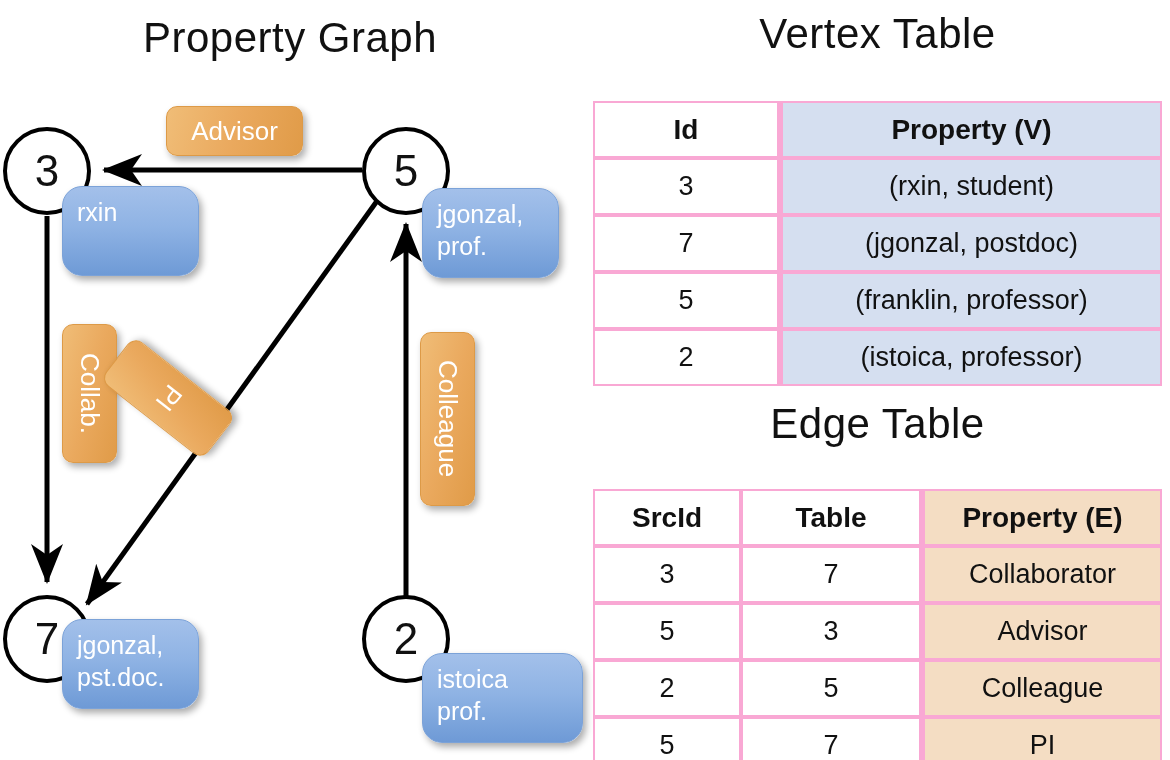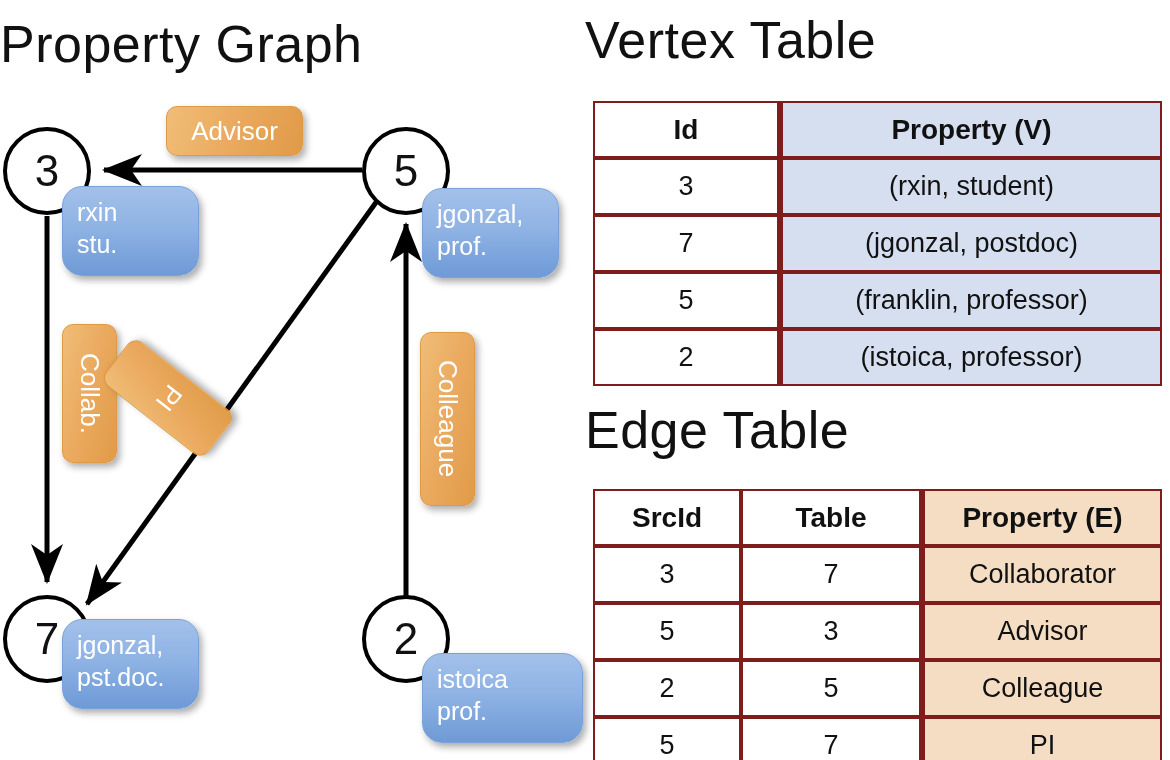--- a/index.html
+++ b/index.html
@@ -14,25 +14,25 @@
     position: relative;
     overflow: hidden;
     font-family: "Liberation Sans", sans-serif;
     color: #000000;
   }
 
   
   .title {
     position: absolute;
     font-weight: 300;
-    font-size: 52px;
+    font-size: 42px;
     letter-spacing: 0.5px;
     color: #111111;
     white-space: nowrap;
-    text-align: left;
+    text-align: center;
   }
   #title-property-graph { left: 0;   top: 14px;  width: 580px; }
   #title-vertex-table   { left: 585px; top: 10px; width: 585px; }
   #title-edge-table     { left: 585px; top: 400px; width: 585px; }
 
   
   #graph-panel {
     position: absolute;
     left: 0; top: 0;
     width: 585px; height: 760px;
@@ -101,21 +101,21 @@
   .ebox.diagonal .ebox-label { transform: rotate(90deg); display: inline-block; }
 
   
   .tbl {
     position: absolute;
     border-collapse: separate;
     border-spacing: 0;
     table-layout: fixed;
   }
   .tbl td, .tbl th {
-    border: 2px solid #7f1d1d;
+    border: 2px solid #f9a8d4;
     text-align: center;
     vertical-align: middle;
     font-weight: 300;
     font-size: 27px;
     color: #111111;
     padding: 0;
     background: #ffffff;
   }
   .tbl th { font-weight: 700; font-size: 28px; }
   .tbl .sep { border-left-width: 4px; }
@@ -167,21 +167,20 @@
   </div>
   <div class="node-circle" style="left:3px; top:595px;">
     <span>7</span>
   </div>
   <div class="node-circle" style="left:362px; top:595px;">
     <span>2</span>
   </div>
 
   <div class="vbox" style="left:62px; top:186px; width:137px; height:90px;">
     <div>rxin</div>
-    <div>stu.</div>
   </div>
 
   <div class="vbox" style="left:422px; top:188px; width:137px; height:90px;">
     <div>jgonzal,</div>
     <div>prof.</div>
   </div>
 
   <div class="vbox" style="left:62px; top:619px; width:137px; height:90px;">
     <div>jgonzal,</div>
     <div>pst.doc.</div>

